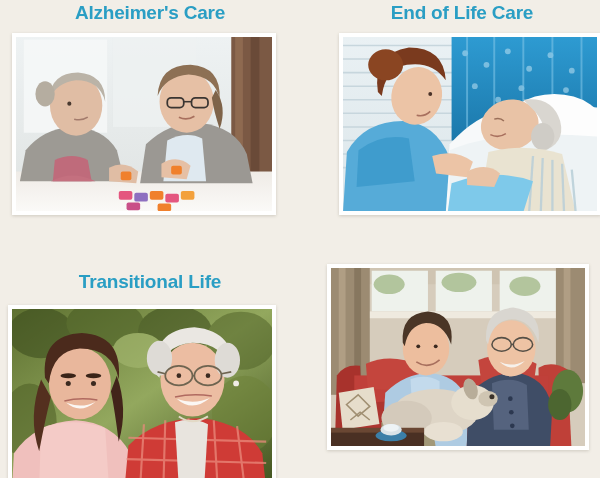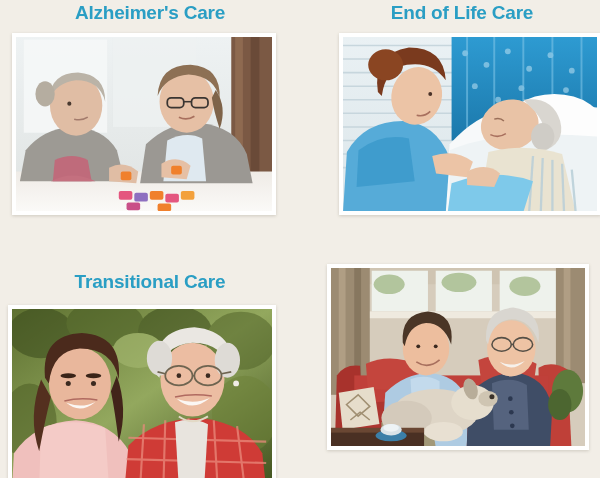--- a/index.html
+++ b/index.html
@@ -218,21 +218,21 @@
           <path d="M90 78 Q84 84 76 82" stroke="#a8705e" stroke-width="1.6" fill="none"></path>
 
           <path d="M92 124 Q116 116 134 130 L128 146 L96 142 Z" fill="#ecc4a6"></path>
           <path d="M128 140 Q148 130 162 142 L156 156 L128 154 Z" fill="#e9c3a6"></path>
         </svg>
       </div>
     </div>
   </div>
 
   <div class="service-card card-3">
-    <div class="card-title">Transitional Care</div>
+    <div class="card-title">Transitional Life</div>
     <div class="photo-frame">
       <div class="photo">
         <svg viewBox="0 0 268 186" preserveAspectRatio="xMidYMid slice" aria-hidden="true">
           <defs>
             <linearGradient id="t3bg" x1="0" y1="0" x2="1" y2="1">
               <stop offset="0" stop-color="#5d7030"></stop>
                 <stop offset="0.5" stop-color="#93a85e"></stop>
               <stop offset="1" stop-color="#41521f"></stop>
             </linearGradient>
           </defs>

